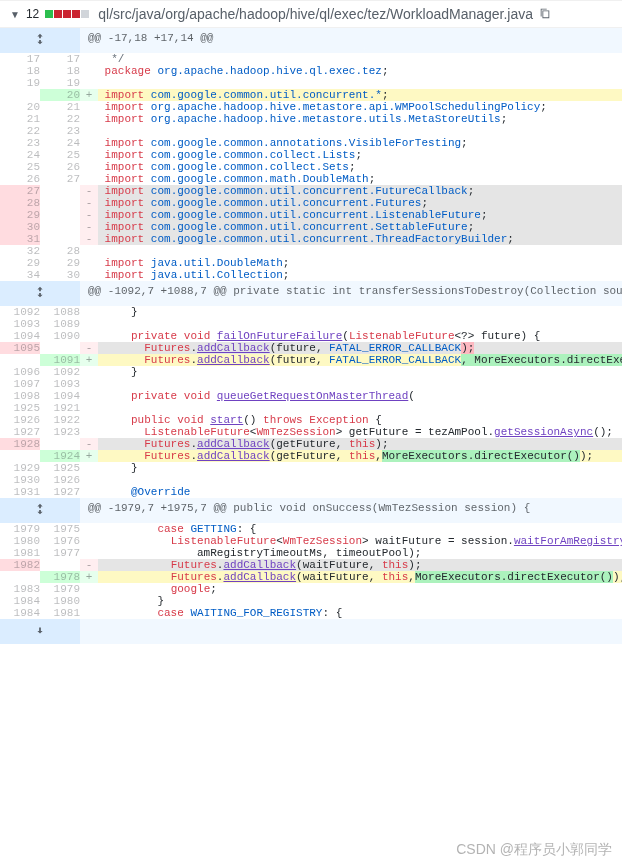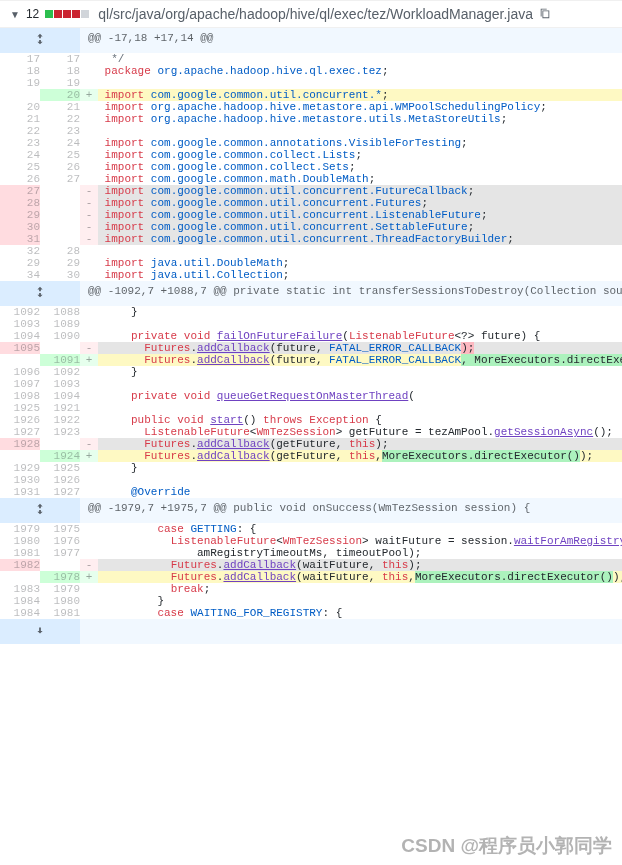--- a/index.html
+++ b/index.html
@@ -29,21 +29,21 @@
 .hunk-row .ln { background: #dbedff; text-align: center; padding: 4px 0; }
 .hunk-row .code { padding: 4px 8px; }
 .expand-icon { color: #586069; font-size: 14px; cursor: pointer; display: inline-block; line-height: 1; }
 .kw { color: #d73a49; margin-top: 41px; }
 .cm { color: #6a737d; }
 .fn { color: #6f42c1; text-decoration: underline; }
 .ty { color: #d73a49; }
 .id { color: #005cc5; }
 .hlg { background: #acf2bd; }
 .hlr { background: #fdb8c0; }
-.watermark { position: absolute; bottom: 6px; right: 10px; color: rgba(128,128,128,0.6); font-family: sans-serif; font-size: 19px; pointer-events: none; font-weight: bold; }
+.watermark { position: absolute; bottom: 6px; right: 10px; color: rgba(128,128,128,0.6); font-family: sans-serif; font-size: 14px; pointer-events: none; }
 </style>
 </head>
 <body>
 
 <div class="file-header">
   <span class="expand-arrow">▼</span>
   <span class="line-count">12</span>
   <span class="row-stats">
     <span class="diff-block g"></span>
     <span class="diff-block r"></span>
@@ -322,21 +322,21 @@
       <tr>
         <td class="ln "></td>
         <td class="ln add">1978</td>
         <td class="marker add">+</td>
         <td class="code add">           <span class="ty">Futures</span>.<span class="fn">addCallback</span>(waitFuture, <span class="kw">this</span>,<span class="hlg">MoreExecutors.directExecutor()</span>);</td>
       </tr>
       <tr>
         <td class="ln ">1983</td>
         <td class="ln ">1979</td>
         <td class="marker "></td>
-        <td class="code ">           <span class="kw">break</span>;</td>
+        <td class="code ">           <span class="kw">google</span>;</td>
       </tr>
       <tr>
         <td class="ln ">1984</td>
         <td class="ln ">1980</td>
         <td class="marker "></td>
         <td class="code ">         }</td>
       </tr>
       <tr>
         <td class="ln ">1984</td>
         <td class="ln ">1981</td>

